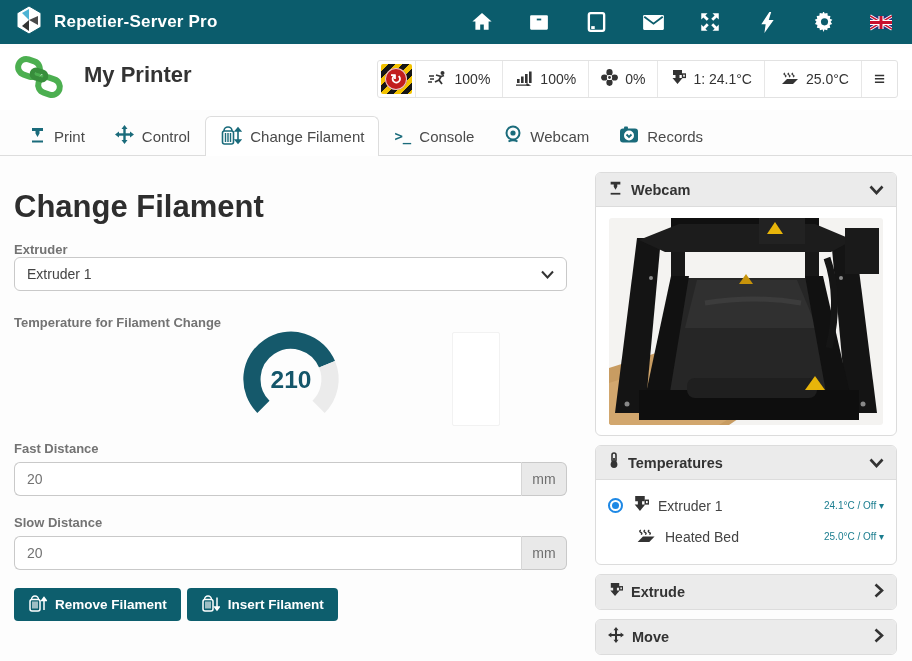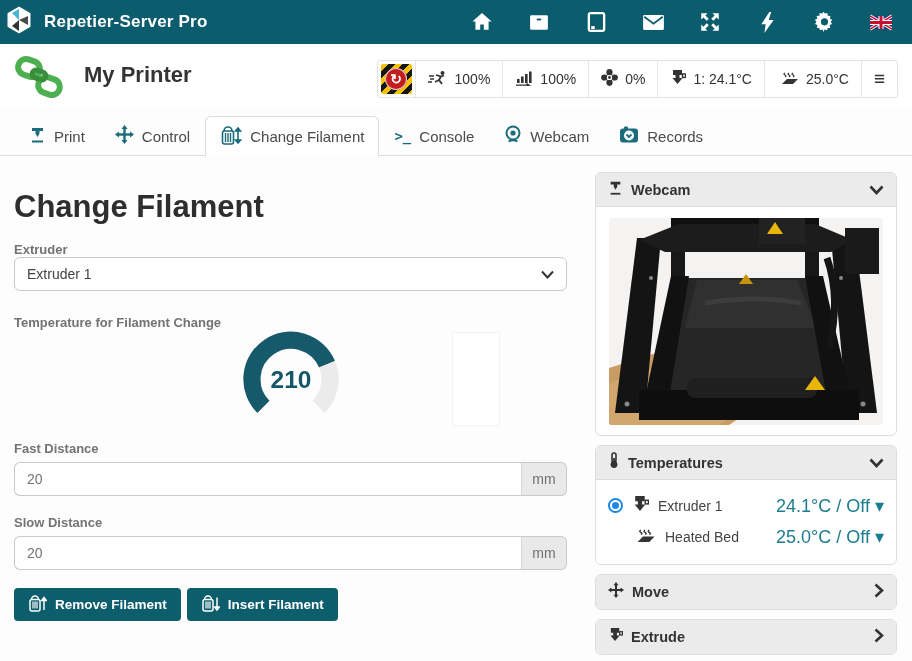--- a/index.html
+++ b/index.html
@@ -1,21 +1,21 @@
 <!DOCTYPE html>
 <html><head>
 <meta charset="utf-8">
 <style>
   * { margin:0; padding:0; box-sizing:border-box; }
   html,body { width:912px; height:661px; }
   body { font-family:"Liberation Sans", sans-serif; background:#fdfdfd; color:#3a3a3a; position:relative; overflow:hidden; }
 
   
   .navbar { position:absolute; top:0; left:0; width:912px; height:44px; background:#0b5c6c; display:flex; align-items:center; }
-  .brand { display:flex; align-items:center; gap:10px; padding-left:4px; cursor:pointer; }
+  .brand { display:flex; align-items:center; gap:10px; padding-left:14px; cursor:pointer; }
   .brand-title { color:#fff; font-size:17px; font-weight:700; letter-spacing:.2px; }
   .nav-icons { margin-left:auto; display:flex; align-items:center; gap:35px; padding-right:20px; }
   .nav-ic { width:22px; height:22px; display:flex; align-items:center; justify-content:center; cursor:pointer; }
 
   
   .printer-header { position:absolute; top:48px; left:0; width:912px; height:62px; background:#fff; }
   .printer-title { position:absolute; left:84px; top:14px; font-size:22px; font-weight:700; color:#333; }
   .chain { position:absolute; left:12px; top:8px; }
   .status-bar { position:absolute; right:14px; top:12px; height:38px; display:flex; align-items:stretch; background:#fff; border:1px solid #e2e2e2; border-radius:3px; }
   .seg { display:flex; align-items:center; gap:7px; padding:0 12px; border-left:1px solid #e7e7e7; font-size:14px; color:#333; cursor:pointer; white-space:nowrap; }
@@ -58,21 +58,21 @@
   .panel { border:1px solid #dcdcdc; border-radius:6px; background:#fff; margin-bottom:9px; overflow:hidden; }
   .phead { height:34px; background:#ebebeb; display:flex; align-items:center; gap:8px; padding:0 12px; cursor:pointer; border-bottom:1px solid #dcdcdc; }
   .panel.collapsed .phead { border-bottom:none; }
   .phead .ptitle { font-size:14.5px; font-weight:700; color:#333; }
   .phead .chev { margin-left:auto; }
   .pwebcam { margin-top:16px; }
   .webcam-body { padding:11px 13px 10px 13px; }
   .temp-body { padding:10px 12px 12px 12px; }
   .trow { display:flex; align-items:center; gap:9px; height:31px; }
   .trow .tname { font-size:14px; color:#444; }
-  .trow .tval { margin-left:auto; font-size:18px; color:#1b7d8f; cursor:pointer; white-space:nowrap; }
+  .trow .tval { margin-left:auto; font-size:10px; color:#1b7d8f; cursor:pointer; white-space:nowrap; }
   .radio { width:15px; height:15px; border-radius:50%; border:2px solid #1e88e5; display:flex; align-items:center; justify-content:center; }
   .radio::after { content:""; width:7px; height:7px; border-radius:50%; background:#1e88e5; }
   .radio-space { width:15px; }
 </style>
 </head>
 <body>
 
 <div class="navbar">
   <div class="brand">
     <span>
@@ -460,50 +460,50 @@
         <span class="tval">
           <span>25.0°C / Off</span> <span>▾</span>
         </span>
       </div>
     </div>
   </div>
 
   <div class="panel collapsed">
     <div class="phead">
       <span>
+        <svg width="15" height="16" viewBox="0 0 16 17">
+          <path d="M3 1 h9 v5 h-2.5 v3 h3 l-5 6 -5-6 h3 v-3 H3 Z" fill="#333"></path>
+          <rect x="12.5" y="5" width="3" height="3.4" fill="none" stroke="#333" stroke-width="1.4"></rect>
+        </svg>
+      </span>
+      <span class="ptitle">Extrude</span>
+      <span class="chev">
+        <svg width="10" height="15" viewBox="0 0 10 15">
+            <polyline points="1.5,1.5 8,7.5 1.5,13.5" fill="none" stroke="#333" stroke-width="2.6"></polyline>
+          </svg>
+      </span>
+    </div>
+  </div>
+
+  <div class="panel collapsed">
+    <div class="phead">
+      <span>
         <svg width="16" height="16" viewBox="0 0 19 19">
           <g fill="#333">
             <path d="M9.5 0 L12.5 4 H6.5 Z"></path>
               <path d="M9.5 19 L6.5 15 H12.5 Z"></path>
             <path d="M0 9.5 L4 6.5 V12.5 Z"></path>
               <path d="M19 9.5 L15 12.5 V6.5 Z"></path>
             <rect x="8.3" y="3" width="2.4" height="13"></rect>
               <rect x="3" y="8.3" width="13" height="2.4"></rect>
           </g>
         </svg>
       </span>
       <span class="ptitle">Move</span>
       <span class="chev">
         <svg width="10" height="15" viewBox="0 0 10 15">
             <polyline points="1.5,1.5 8,7.5 1.5,13.5" fill="none" stroke="#333" stroke-width="2.6"></polyline>
           </svg>
       </span>
     </div>
   </div>
 
-  <div class="panel collapsed">
-    <div class="phead">
-      <span>
-        <svg width="15" height="16" viewBox="0 0 16 17">
-          <path d="M3 1 h9 v5 h-2.5 v3 h3 l-5 6 -5-6 h3 v-3 H3 Z" fill="#333"></path>
-          <rect x="12.5" y="5" width="3" height="3.4" fill="none" stroke="#333" stroke-width="1.4"></rect>
-        </svg>
-      </span>
-      <span class="ptitle">Extrude</span>
-      <span class="chev">
-        <svg width="10" height="15" viewBox="0 0 10 15">
-            <polyline points="1.5,1.5 8,7.5 1.5,13.5" fill="none" stroke="#333" stroke-width="2.6"></polyline>
-          </svg>
-      </span>
-    </div>
-  </div>
-
 </div>
 
 </body></html>

